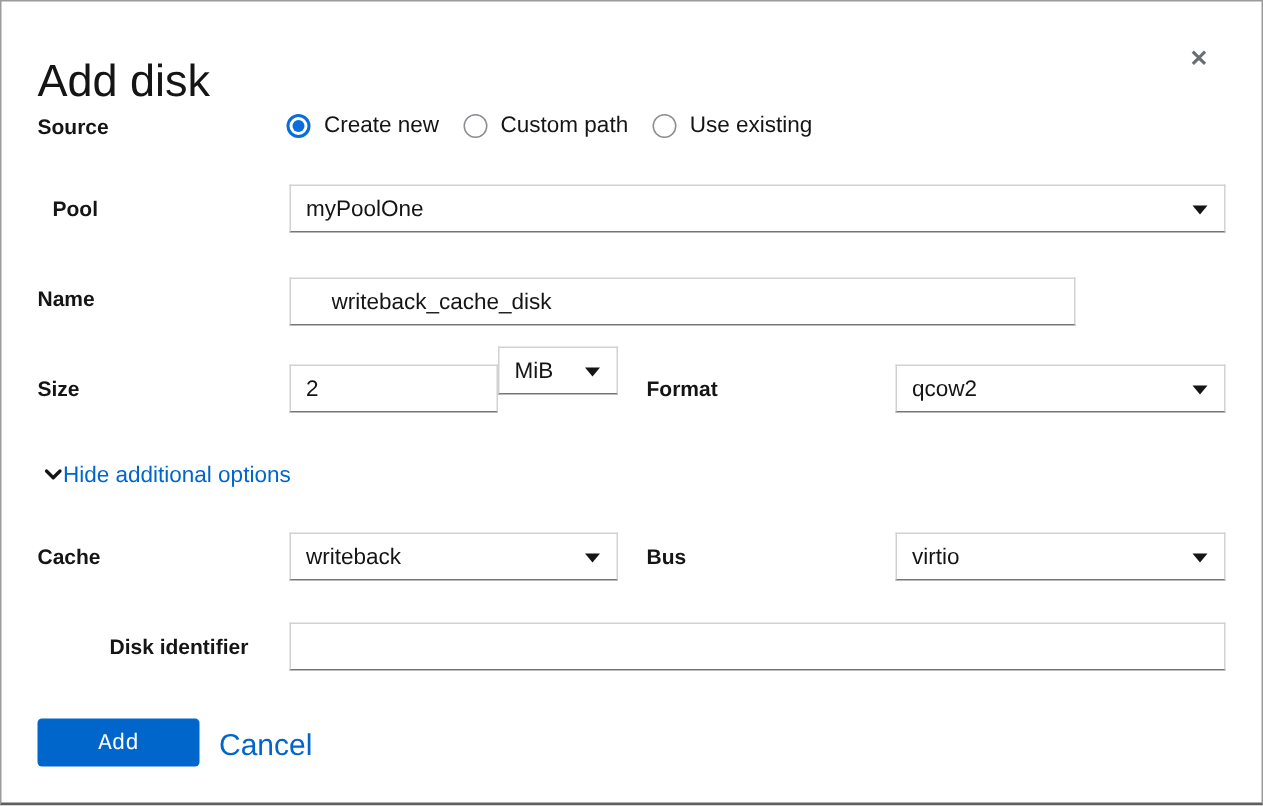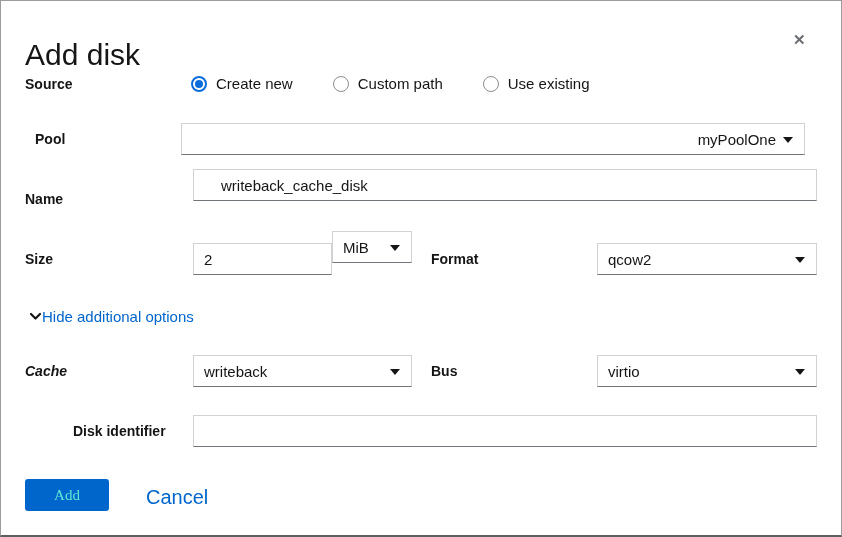--- a/index.html
+++ b/index.html
@@ -6,39 +6,39 @@
   body{font-family:"Liberation Sans",sans-serif;}
   .dialog{
     position:relative;width:842px;height:537px;box-sizing:border-box;
     background:#fff;border:1px solid #9c9c9c;border-bottom:2px solid #5f5f5f;
     color:#151515;overflow:hidden;
   }
   .title{position:absolute;left:24px;top:25px;font-size:30px;font-weight:500;color:#151515;margin-top:12px;}
   .close-btn{position:absolute;left:792px;top:31px;font-size:15px;font-weight:700;color:#6a6e73;cursor:pointer;line-height:1;}
   .field-label{position:absolute;font-size:14px;font-weight:700;color:#151515;line-height:16px;}
   
-  .radio-row{position:absolute;left:190px;top:74px;display:flex;align-items:flex-start;gap:40px;}
+  .radio-row{position:absolute;left:190px;top:74px;display:flex;align-items:flex-start;gap:16px;}
   .radio{display:flex;align-items:center;gap:9px;font-size:15px;color:#151515;cursor:pointer;}
   .radio-circle{width:16px;height:16px;border-radius:50%;box-sizing:border-box;border:1px solid #8a8d90;background:#fff;display:flex;align-items:center;justify-content:center;flex:none;}
   .radio.checked .radio-circle{border:2px solid #0a6ddb;}
   .radio.checked .radio-circle::after{content:"";width:8px;height:8px;border-radius:50%;background:#0a6ddb;}
   
   .control{position:absolute;height:32px;box-sizing:border-box;background:#fff;
     border:1px solid #d2d2d2;border-bottom-color:#72767b;font-size:15px;color:#151515;}
   .textinput{padding:0 10px;font-family:"Liberation Sans",sans-serif;outline:none;}
   .select{display:flex;align-items:center;padding:0 28px 0 10px;cursor:pointer;}
   .select .caret{position:absolute;right:11px;top:13px;width:0;height:0;
     border-left:5px solid transparent;border-right:5px solid transparent;border-top:6px solid #151515;}
   
   .expand-row{position:absolute;left:28px;top:307px;display:flex;align-items:center;cursor:pointer;}
   .expand-row .chev{display:flex;align-items:center;}
   .expand-row .link-text{font-size:15px;color:#0066cc;}
   
-  .btn-primary{position:absolute;left:24px;top:478px;width:84px;height:32px;background:#0066cc;color:#5eead4;
-    border:none;border-radius:3px;font-size:15px;font-family:Liberation Serif, serif;cursor:pointer;}
+  .btn-primary{position:absolute;left:24px;top:478px;width:108px;height:32px;background:#0066cc;color:#ffffff;
+    border:none;border-radius:3px;font-size:15px;font-family:Liberation Mono, monospace;cursor:pointer;}
   .btn-link{position:absolute;left:145px;top:485px;font-size:20px;color:#0066cc;cursor:pointer;text-decoration:none;}
 </style>
 </head>
 <body>
 
 <div class="dialog">
 
   <div class="title">Add disk</div>
   <div class="close-btn">✕</div>
 
@@ -52,27 +52,27 @@
       <span class="radio-circle"></span>
       <span>Custom path</span>
     </div>
     <div class="radio">
       <span class="radio-circle"></span>
       <span>Use existing</span>
     </div>
   </div>
 
   <div class="field-label" style="left:24px;top:130px;margin-left:10px;">Pool</div>
-  <div class="control select" style="left:180px;top:122px;width:624px;justify-content:flex-end;">
+  <div class="control select" style="left:192px;top:122px;width:624px;">
     <span>myPoolOne</span>
     <span class="caret"></span>
   </div>
 
   <div class="field-label" style="left:24px;top:190px;">Name</div>
-  <input class="control textinput" style="left: 192px; top: 168px; width: 624px; padding-left: 27px;" type="text" value="writeback_cache_disk">
+  <input class="control textinput" style="left: 192px; top: 184px; width: 524px; padding-left: 27px;" type="text" value="writeback_cache_disk">
 
   <div class="field-label" style="left:24px;top:250px;">Size</div>
   <input class="control textinput" style="left: 192px; top: 242px; width: 139px;" type="text" value="2">
   <div class="control select" style="left:331px;top:230px;width:80px;">
     <span>MiB</span>
     <span class="caret"></span>
   </div>
   <div class="field-label" style="left:430px;top:250px;">Format</div>
   <div class="control select" style="left:596px;top:242px;width:220px;">
     <span>qcow2</span>
@@ -81,21 +81,21 @@
 
   <div class="expand-row">
     <span class="chev">
       <svg width="13" height="9" viewBox="0 0 13 9">
           <path d="M2 2 L6.5 6.5 L11 2" fill="none" stroke="#151515" stroke-width="2.2" stroke-linecap="round" stroke-linejoin="round"></path>
         </svg>
     </span>
     <span class="link-text">Hide additional options</span>
   </div>
 
-  <div class="field-label" style="left:24px;top:362px;font-style:italic;">Cache</div>
+  <div class="field-label" style="left:24px;top:362px;">Cache</div>
   <div class="control select" style="left:192px;top:354px;width:219px;">
     <span>writeback</span>
     <span class="caret"></span>
   </div>
   <div class="field-label" style="left:430px;top:362px;">Bus</div>
   <div class="control select" style="left:596px;top:354px;width:220px;">
     <span>virtio</span>
     <span class="caret"></span>
   </div>
 

